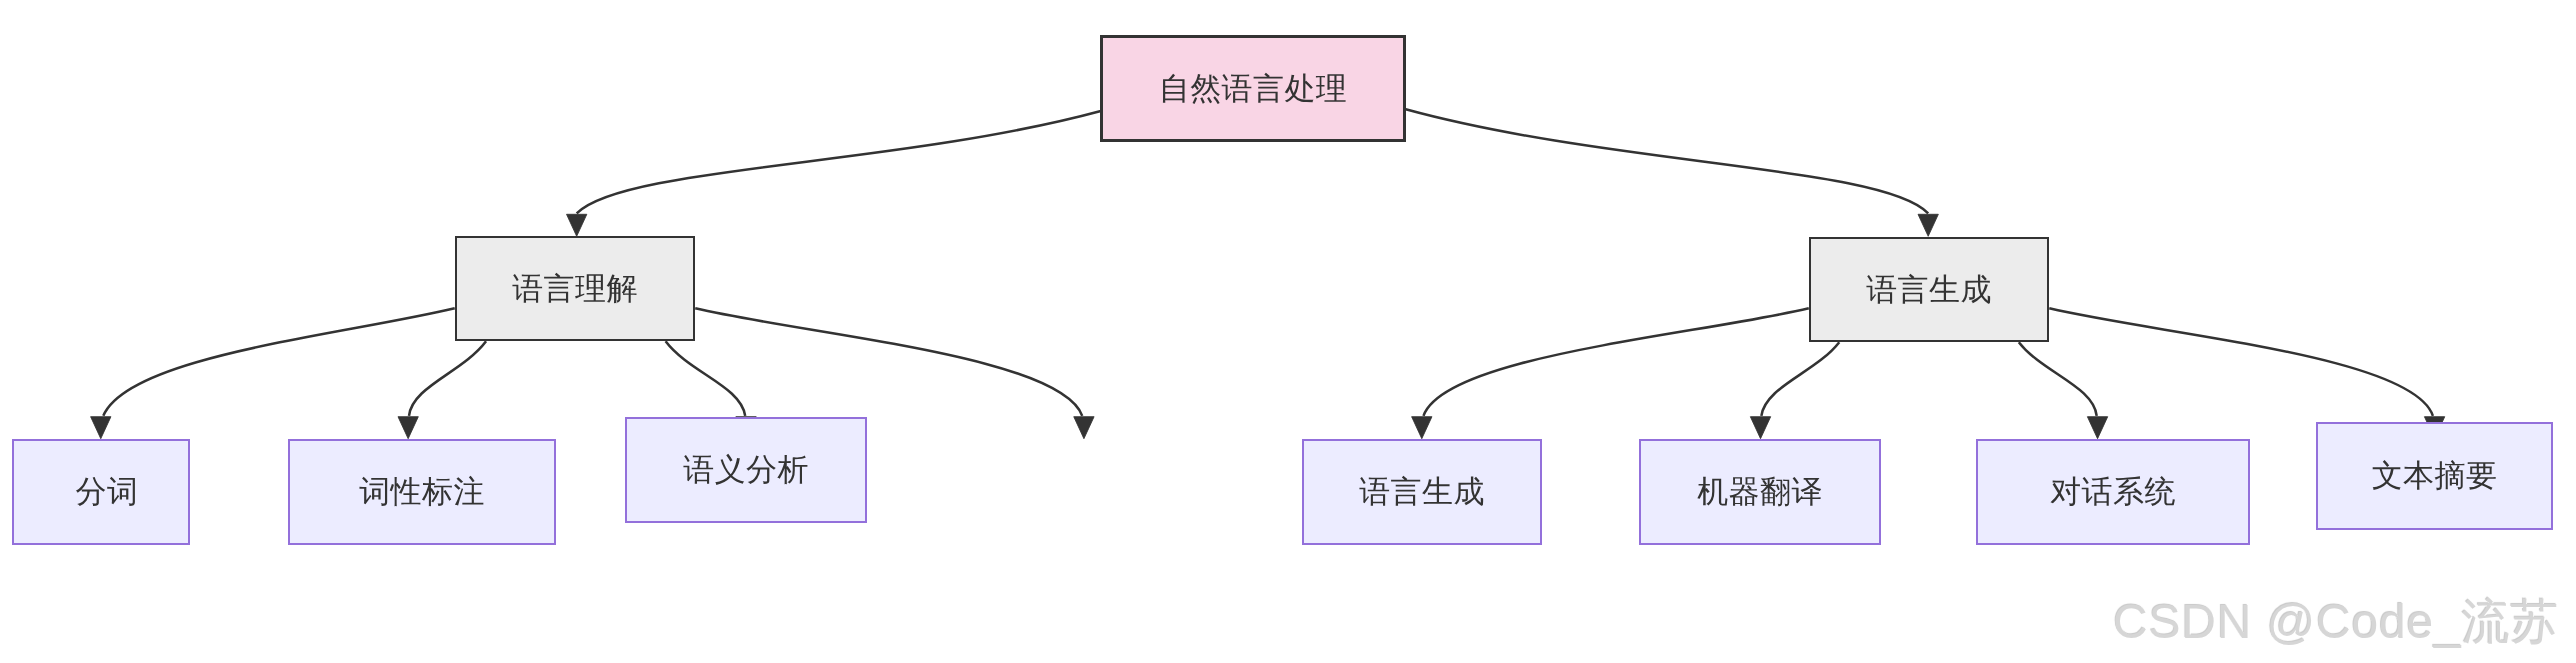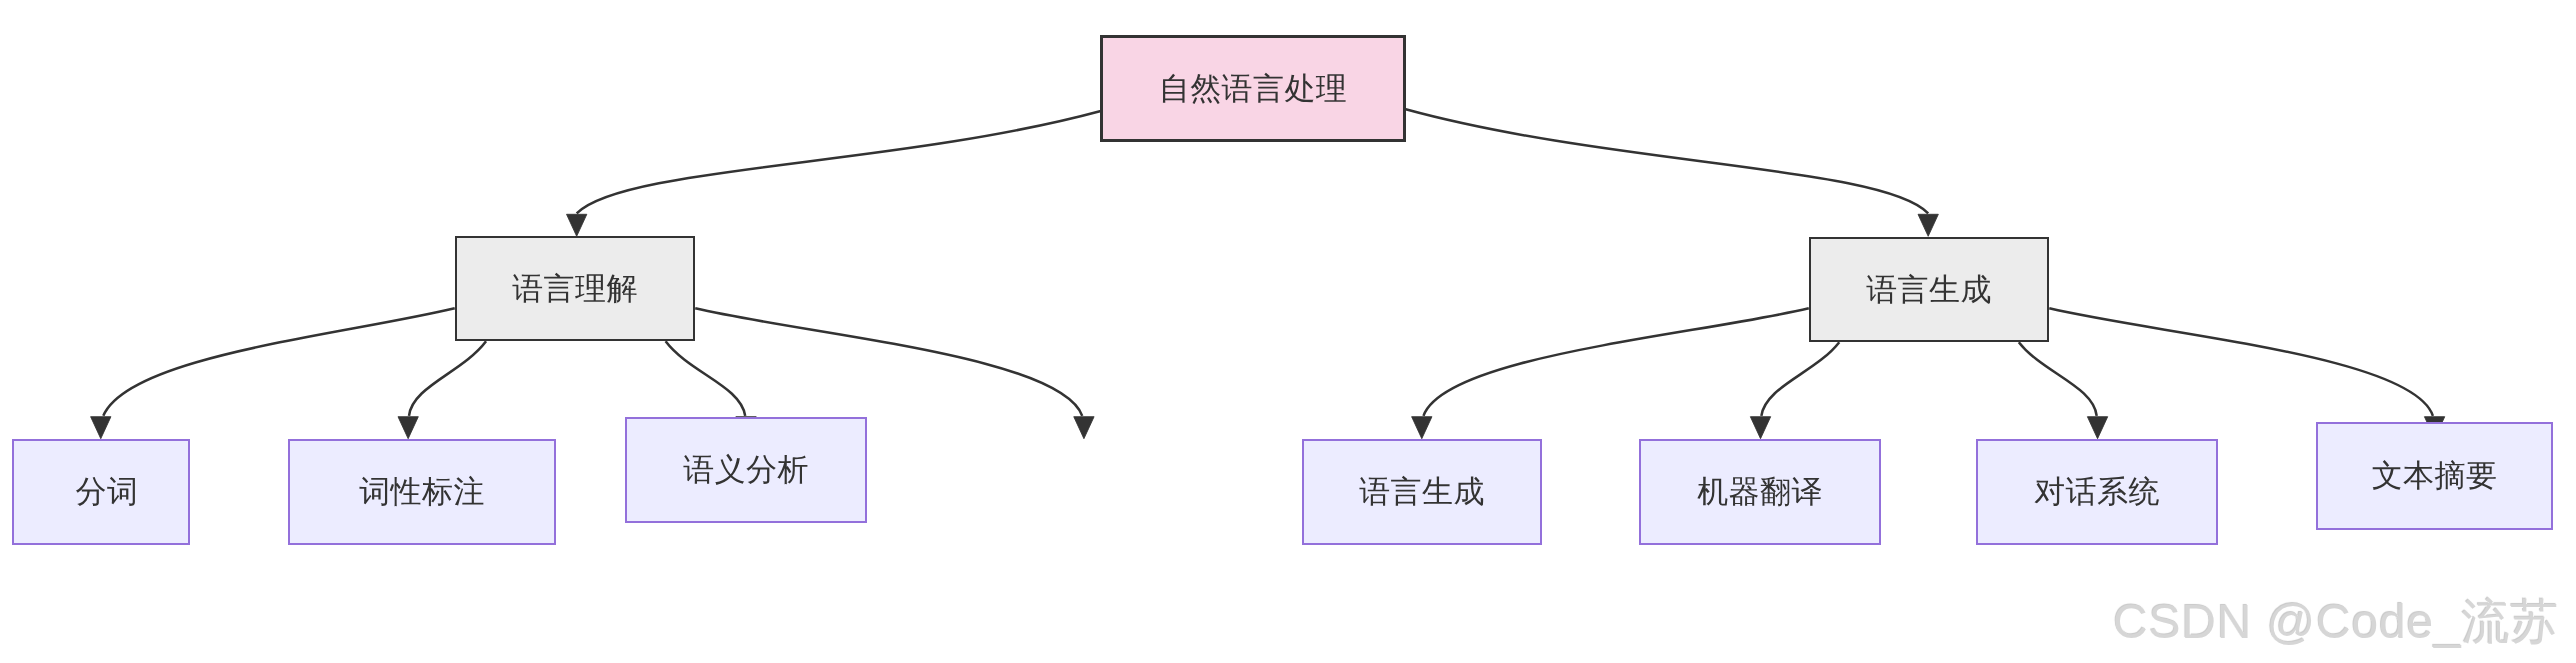--- a/index.html
+++ b/index.html
@@ -106,19 +106,19 @@
   <div class="node root" style="left:1100px; top:35px; width:306px; height:107px;">自然语言处理</div>
 
   <div class="node mid" style="left:455px; top:236px; width:240px; height:105px;">语言理解</div>
   <div class="node mid" style="left:1809px; top:237px; width:240px; height:105px;">语言生成</div>
 
   <div class="node leaf" style="left:12px; top:439px; width:178px; height:106px;padding-left:12px;">分词</div>
   <div class="node leaf" style="left:288px; top:439px; width:268px; height:106px;">词性标注</div>
   <div class="node leaf" style="left:625px; top:417px; width:242px; height:106px;">语义分析</div>
   <div class="node leaf" style="left:1302px; top:439px; width:240px; height:106px;">语言生成</div>
   <div class="node leaf" style="left:1639px; top:439px; width:242px; height:106px;">机器翻译</div>
-  <div class="node leaf" style="left:1976px; top:439px; width:242px; height:106px;">对话系统</div>
+  <div class="node leaf" style="left:1976px; top:439px; width:274px; height:106px;">对话系统</div>
   <div class="node leaf" style="left:2316px; top:422px; width:237px; height:108px;">文本摘要</div>
 
   <div class="watermark">CSDN @Code_流苏</div>
 
 </div>
 
 
 </body></html>

